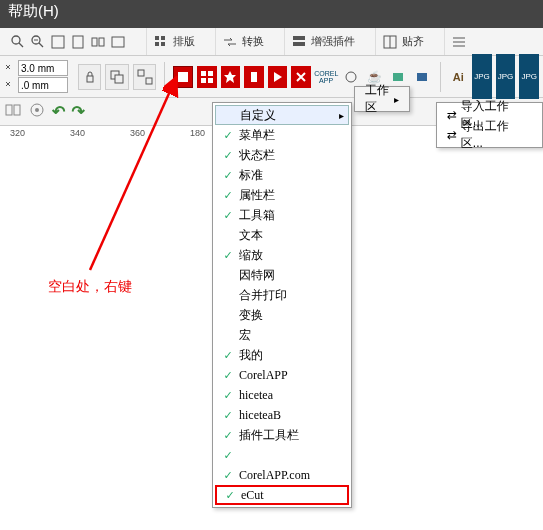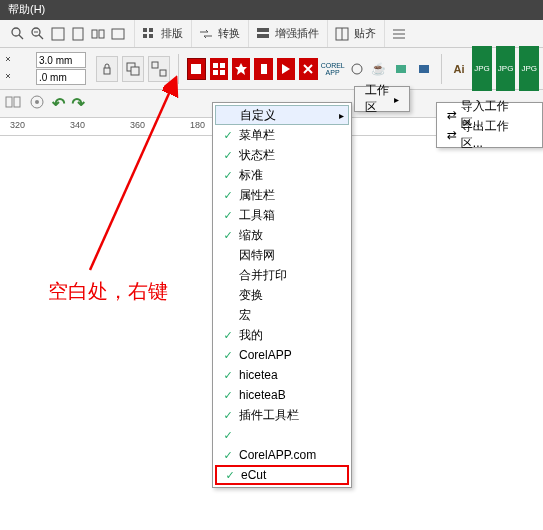--- a/index.html
+++ b/index.html
@@ -1,52 +1,52 @@
 <!DOCTYPE html>
 <html><head>
 <meta charset="utf-8">
 <style>
   * { box-sizing: border-box; margin: 0; padding: 0; }
   body { font-family: "Microsoft YaHei", Arial, sans-serif; font-size: 12px; background: #fff; width: 543px; height: 530px; overflow: hidden; position: relative; }
   
-  .titlebar { background: #444; color: #fff; height: 20px; padding: 2px 8px; font-size: 11px; }
-  
-  .toolbar1 { background: #f4f4f4; border-bottom: 1px solid #ccc; height: 28px; display: flex; align-items: center; padding: 0 4px; gap: 2px; }
+  .titlebar { background: #444; color: #fff; height: 28px; padding: 2px 8px; font-size: 15px; }
+  
+  .toolbar1 { background: #f4f4f4; border-bottom: 1px solid #ccc; height: 28px; display: flex; align-items: center; padding: 0 4px; gap: 14px; }
   .toolbar1 .tb { width: 16px; height: 16px; display: inline-block; }
   .tgrp { display: flex; align-items: center; gap: 4px; padding: 0 6px; border-left: 1px solid #ddd; height: 100%; }
   .tgrp:first-child { border-left: none; }
   .tlabel { font-size: 11px; color: #333; }
   
   .toolbar2 { background: #f4f4f4; border-bottom: 1px solid #ccc; height: 42px; display: flex; align-items: center; padding: 0 4px; gap: 4px; }
   .dimbox { display: flex; flex-direction: column; gap: 1px; margin-right: 6px; }
-  .dimrow { display: flex; align-items: center; gap: 20px; }
+  .dimrow { display: flex; align-items: center; gap: 2px; }
   .dimrow input { width: 50px; height: 16px; font-size: 10px; border: 1px solid #aaa; padding: 0 2px; }
   .lockicn { width: 12px; height: 12px; }
   .big { width: 26px; height: 26px; border: 1px solid #ccc; background: #eee; display: flex; align-items: center; justify-content: center; font-size: 10px; color: #333; }
   .red { background: #c00; border: 1px solid #800; }
   .redgrid { background: #c00; }
   .redburst { background: #c00; }
   .iconcell { width: 22px; height: 22px; display: flex; align-items: center; justify-content: center; }
   .ai { font-weight: bold; font-size: 11px; color: #6a4b1f; }
-  .jpg { font-size: 8px; background: #15803d; color: #fff; padding: 18px 2px; }
+  .jpg { font-size: 8px; background: #0c4a6e; color: #fff; padding: 18px 2px; }
   .sep { width: 1px; height: 30px; background: #ccc; margin: 0 4px; }
   
   .toolbar3 { background: #f4f4f4; border-bottom: 1px solid #ccc; height: 28px; display: flex; align-items: center; padding: 0 4px; gap: 6px; }
   .undo { color: #3a8a3a; font-size: 16px; font-weight: bold; }
   .redo { color: #3a8a3a; font-size: 16px; font-weight: bold; }
   
   .ruler { height: 18px; background: #fff; border-bottom: 1px solid #ccc; position: relative; font-size: 9px; color: #555; display: flex; }
   .ruler .tick { position: absolute; top: 2px; }
   
   .canvas { position: absolute; left: 0; top: 136px; right: 0; bottom: 0; background: #fff; }
   
-  .annot { position: absolute; color: #e00; font-size: 20px; }
+  .annot { position: absolute; color: #e00; font-size: 14px; }
   .arrow { position: absolute; stroke: #e00; stroke-width: 2; fill: none; }
   
-  .ctxmenu { position: absolute; background: #fff; border: 1px solid #999; box-shadow: 2px 2px 4px rgba(0,0,0,.2); padding: 2px; font-size: 12px; }
+  .ctxmenu { position: absolute; background: #fff; border: 1px solid #999; box-shadow: 2px 2px 4px rgba(0,0,0,.2); padding: 2px; font-size: 12px; font-family: Liberation Serif, serif; }
   .ctxmenu .row { display: flex; align-items: center; height: 20px; padding: 0 14px 0 4px; white-space: nowrap; cursor: default; position: relative; }
   .ctxmenu .ck { width: 18px; display: inline-flex; justify-content: center; color: #2a6; font-size: 11px; }
   .ctxmenu .lbl { padding-left: 2px; padding-right: 16px; }
   .ctxmenu .arr { position: absolute; right: 4px; font-size: 10px; }
   .selrow { background: #e8f0fe; border: 1px solid #9bb; }
   .hilite { border: 2px solid #e00; }
   
   .submenu2 { position: absolute; background: #f4f4f4; border: 1px solid #999; box-shadow: 2px 2px 4px rgba(0,0,0,.2); padding: 2px; display: flex; align-items: center; height: 26px; }
   .submenu2 .bt { padding: 2px 8px; font-size: 12px; display: flex; align-items: center; gap: 4px; }
   
@@ -277,20 +277,24 @@
       </div>
       <div class="row">
         <span class="ck">✓</span>
         <span class="lbl">属性栏</span>
       </div>
       <div class="row">
         <span class="ck">✓</span>
         <span class="lbl">工具箱</span>
       </div>
       <div class="row">
+        <span class="ck"></span>
+        <span class="lbl">文本</span>
+      </div>
+      <div class="row">
         <span class="ck">✓</span>
         <span class="lbl">缩放</span>
       </div>
       <div class="row">
         <span class="ck"></span>
         <span class="lbl">因特网</span>
       </div>
       <div class="row">
         <span class="ck"></span>
         <span class="lbl">合并打印</span>

